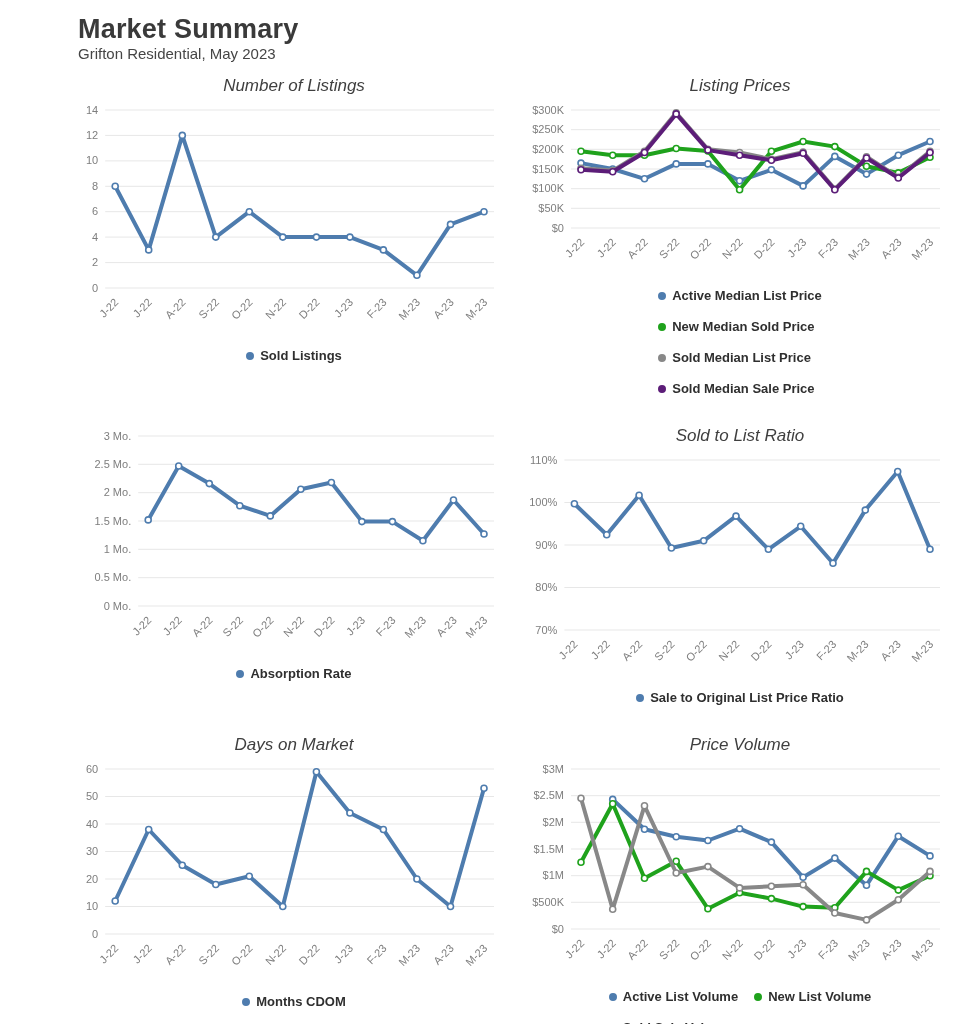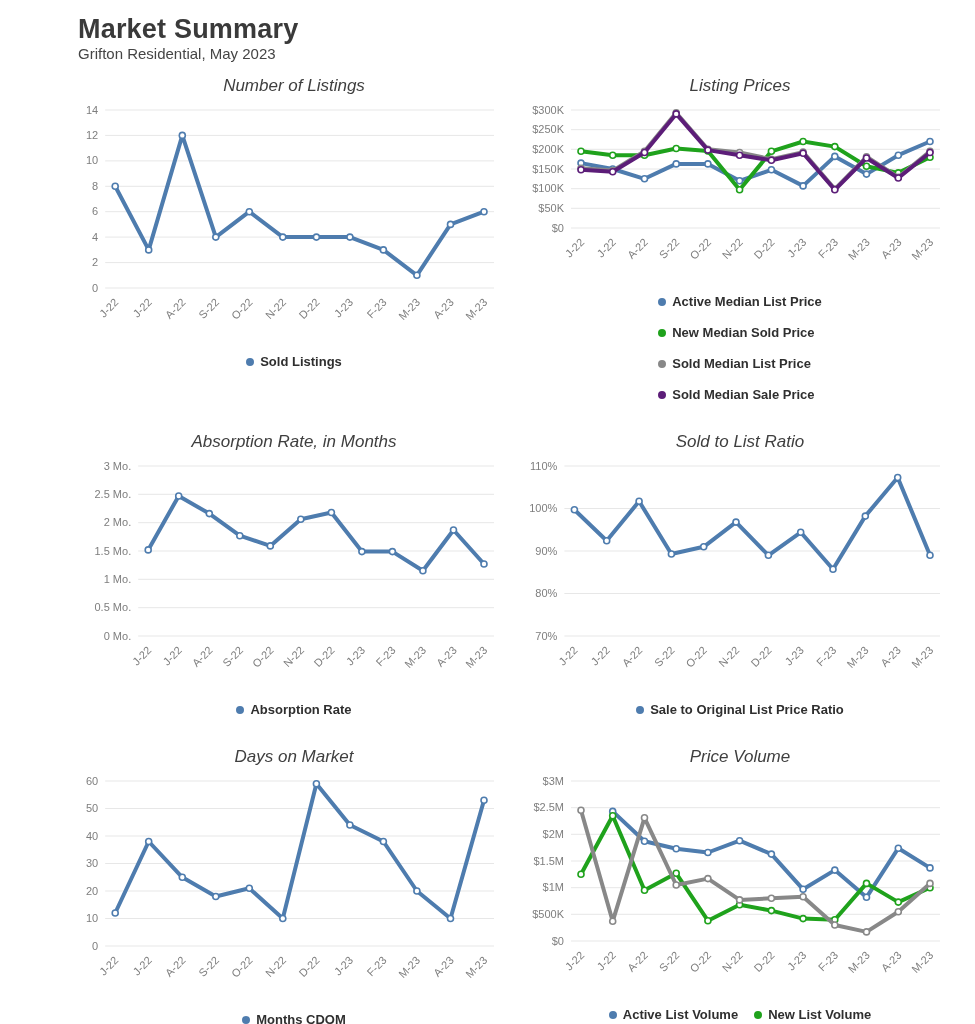--- a/index.html
+++ b/index.html
@@ -25,21 +25,21 @@
     margin: 0 0 4px 0; text-align: center;
     font-size: 17px; font-weight: 500; color: #3f3f3f; font-style: italic;
   }
   svg.plot { display: block; }
   svg .grid-line { stroke: #e7e7e7; stroke-width: 1; }
   svg .ytick, svg .xtick {
     font-family: "Liberation Sans", sans-serif;
     font-size: 11px; fill: #7e7e7e;
   }
 
-  .legend-items { display: grid; justify-content: center; column-gap: 42px; row-gap: 3px; margin-top: 8px; gap: 16px; }
+  .legend-items { display: grid; justify-content: center; column-gap: 42px; row-gap: 3px; margin-top: 2px; gap: 16px; }
   .legend-row    { grid-auto-flow: column; }
   .legend-column { grid-template-columns: max-content; justify-items: start; }
   .legend-wrap   { grid-template-columns: max-content max-content; justify-items: start; }
   .legend-item { display: inline-flex; align-items: center; gap: 6px; }
   .legend-icon {
     width: 8px; height: 8px; border: 4px solid #000;
     border-radius: 50%; background: #fff; display: inline-block; flex: 0 0 auto;
   }
   .legend-label { font-size: 13px; font-weight: 600; color: #2f2f2f; white-space: nowrap; }
 </style>
@@ -203,21 +203,20 @@
             <span class="legend-label">Sold Median List Price</span>
           </div>
           <div class="legend-item">
             <span class="legend-icon" style="border-color: rgb(92, 29, 120);"></span>
             <span class="legend-label">Sold Median Sale Price</span>
           </div>
         </div>
     </section>
 
     <section class="chart">
-      <h2 class="chart-title">Absorption Rate, in Months</h2>
       <svg class="plot" width="432" height="238" viewBox="0 0 432 238">
           <line class="grid-line" x1="60.199999999999996" y1="180.0" x2="416" y2="180.0"></line>
           <text class="ytick" text-anchor="end" x="53.199999999999996" y="183.5">0 Mo.</text>
           <line class="grid-line" x1="60.199999999999996" y1="151.7" x2="416" y2="151.7"></line>
           <text class="ytick" text-anchor="end" x="53.199999999999996" y="155.2">0.5 Mo.</text>
           <line class="grid-line" x1="60.199999999999996" y1="123.3" x2="416" y2="123.3"></line>
           <text class="ytick" text-anchor="end" x="53.199999999999996" y="126.8">1 Mo.</text>
           <line class="grid-line" x1="60.199999999999996" y1="95.0" x2="416" y2="95.0"></line>
           <text class="ytick" text-anchor="end" x="53.199999999999996" y="98.5">1.5 Mo.</text>
           <line class="grid-line" x1="60.199999999999996" y1="66.7" x2="416" y2="66.7"></line>

